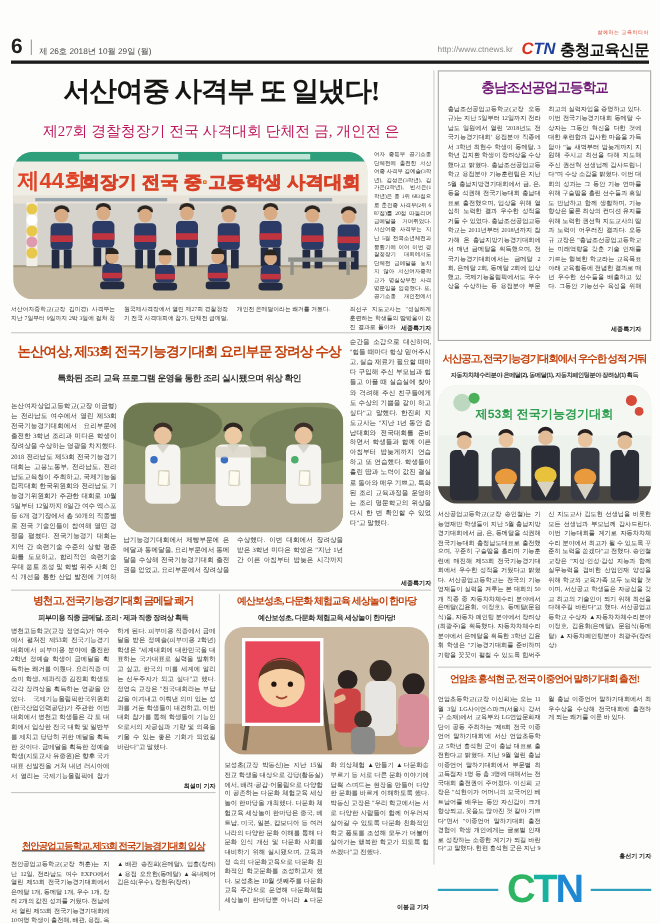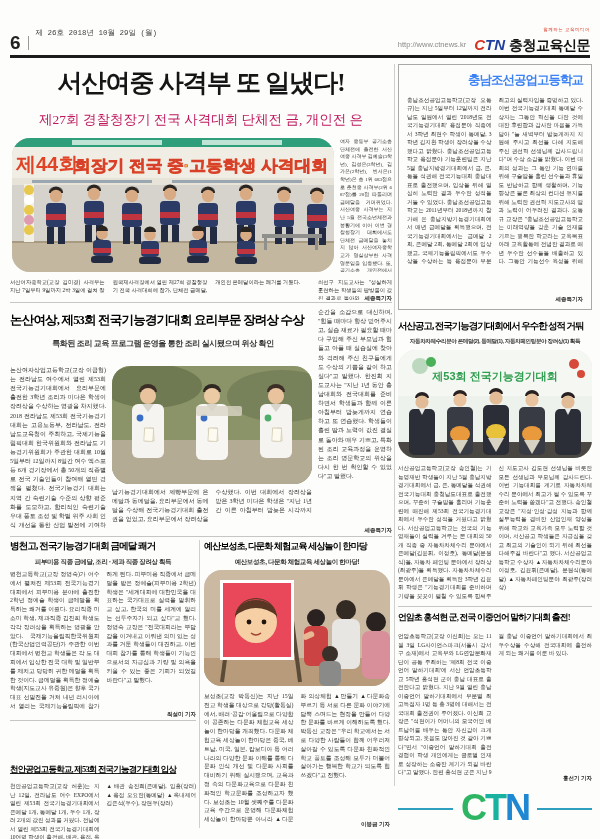--- a/index.html
+++ b/index.html
@@ -6,48 +6,48 @@
   .page{position:relative;width:600px;height:839px;background:#fdfdfb;overflow:hidden;
         font-family:"Liberation Serif","DejaVu Serif",serif;color:#222;}
   .abs{position:absolute;}
 
   
   .page-header{left:10px;top:26px;width:580px;height:32px;border-bottom:3px solid #1c1c1c;
      display:flex;justify-content:space-between;align-items:flex-end;padding-bottom:3px;box-sizing:border-box;}
   .h-left{display:flex;align-items:flex-end;gap:7px;}
   .pageno{font-family:"Liberation Sans",sans-serif;font-size:19px;font-weight:bold;color:#222;line-height:1;}
   .vbar{width:1px;height:14px;background:#999;margin-bottom:2px;}
-  .edition{font-size:7.5px;color:#444;margin-bottom:14px;font-family:Liberation Mono, monospace;}
+  .edition{font-size:7.5px;color:#444;margin-bottom:0;font-family:Liberation Sans, sans-serif;}
   .h-right{display:flex;align-items:flex-end;gap:8px;}
   .url{font-size:7.5px;color:#8a8a8a;margin-bottom:3px;font-family:"Liberation Sans",sans-serif;}
   .logo-block{display:flex;align-items:flex-end;gap:4px;position:relative;padding-top:8px;}
   .tagline{position:absolute;top:-2px;right:0;font-size:4.5px;color:#d63420;font-family:"Liberation Sans",sans-serif;letter-spacing:.5px;}
   .ctn-small{font-family:"Liberation Sans",sans-serif;font-weight:900;font-size:15px;font-style:italic;line-height:1;}
   .ctn-small .c{color:#d63420;}
   .ctn-small .tn{color:#1f3f9e;margin-top:19px;}
   .paper-name{font-family:"Liberation Sans",sans-serif;font-weight:900;font-size:14px;color:#111;line-height:1;letter-spacing:-.5px;}
 
   
   .t-main{width:382px;text-align:center;font-weight:bold;color:#151515;letter-spacing:-1px;}
   .sub-serif{text-align:center;color:#be185d;}
   .body-text{font-size:6px;line-height:1.52;text-align:justify;color:#2e2e2e;overflow:hidden;word-break:break-all;}
   .cols2{column-count:2;column-gap:7px;column-fill:auto;}
   .byline{position:absolute;font-size:5.5px;font-weight:bold;color:#222;background:#fdfdfb;padding-left:5px;
           font-family:"Liberation Sans",sans-serif;}
-  .art-title{font-weight:bold;color:#000000;text-align:left;letter-spacing:-0.8px;white-space:nowrap;overflow:hidden;}
+  .art-title{font-weight:bold;color:#c2410c;text-align:center;letter-spacing:-0.8px;white-space:nowrap;overflow:hidden;}
   .art-sub{font-family:"Liberation Sans",sans-serif;font-weight:bold;color:#333;text-align:center;letter-spacing:-0.4px;white-space:nowrap;overflow:hidden;}
 
   .hline{background:#c6c6c4;height:1px;}
   .vline{background:#cfcfcd;width:1px;}
 
   .photo-frame{background:#ddd;overflow:hidden;border-radius:18px;}
   svg text{font-family:"Liberation Sans","DejaVu Sans",sans-serif;}
 
   .boxed{border:1px solid #a9a9a7;box-sizing:border-box;padding:7px 8px;}
-  .boxed .bt1,.boxed .bt2{text-align:right;font-weight:bold;font-size:12.5px;color:#3b82f6;letter-spacing:-1px;line-height:1.35;}
+  .boxed .bt1,.boxed .bt2{text-align:center;font-weight:bold;font-size:12.5px;color:#701a75;letter-spacing:-1px;line-height:1.35;}
 
   
   .f-line{position:absolute;left:0;right:0;top:22px;height:2px;background:#2f9fc0;}
   .f-logo{position:absolute;left:50%;top:0;transform:translateX(-50%);background:#fdfdfb;padding:0 8px;
           font-family:"Liberation Sans",sans-serif;font-weight:900;font-size:36px;letter-spacing:-2px;line-height:44px;}
   .f-logo .c{color:#2eb563;}  .f-logo .t{color:#17b3a0;}  .f-logo .n{color:#1e88d2;}
 </style>
 </head>
 <body>
 

